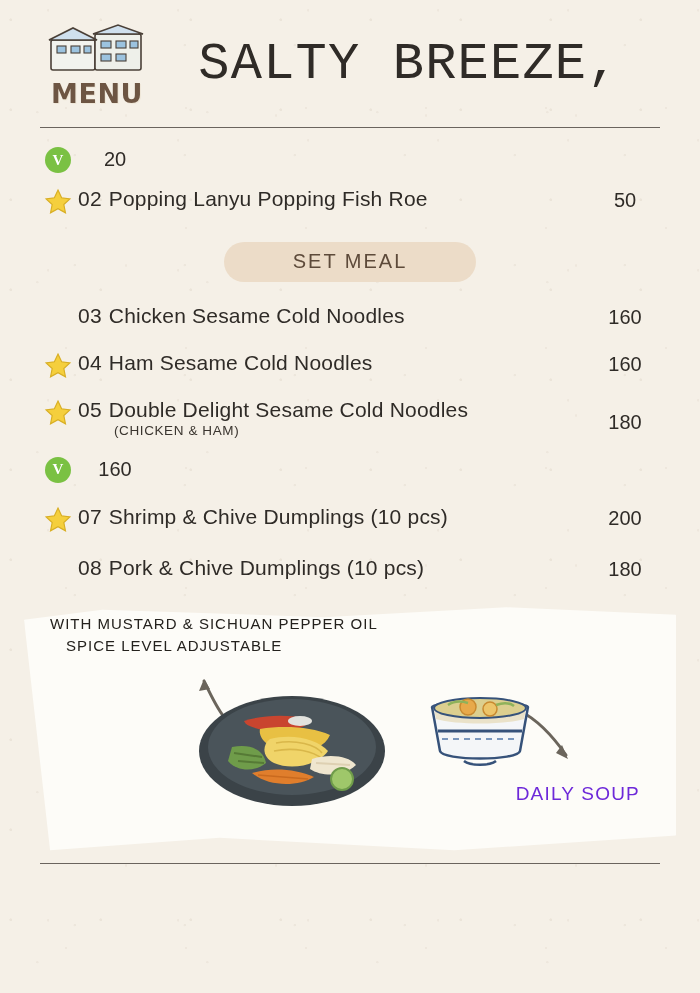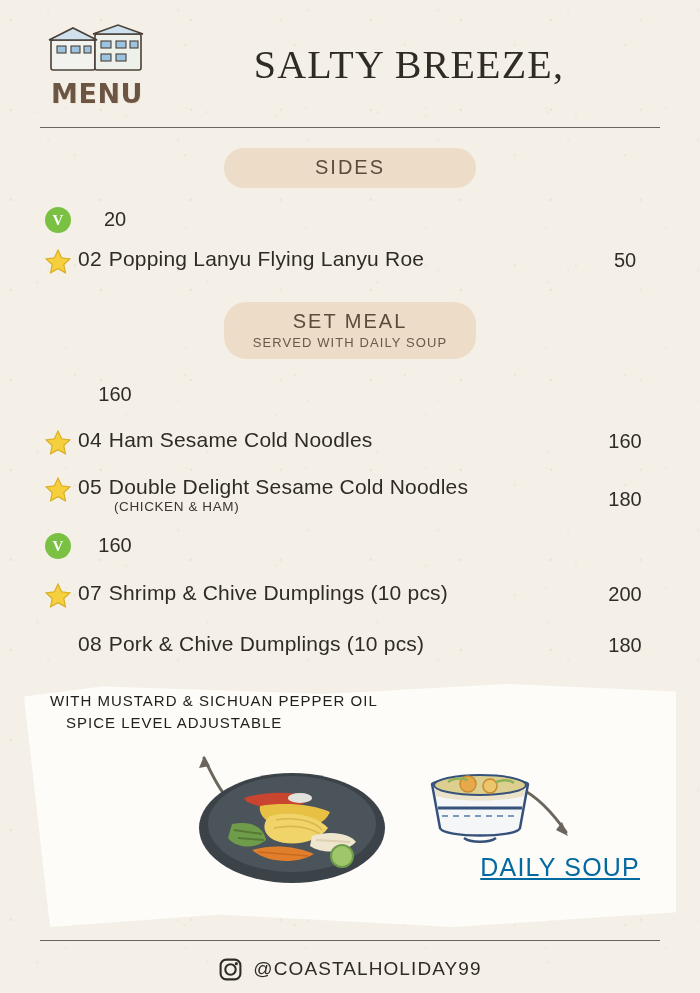--- a/index.html
+++ b/index.html
@@ -48,22 +48,22 @@
     font-family: "DejaVu Sans", sans-serif;
     font-weight: bold;
     font-size: 27px;
     letter-spacing: .5px;
     color: #6d5543;
     margin-top: -10px;
     text-shadow: 1px 1px 0 #efe7d8;
   }
   .title-wrap { flex: 1; text-align: center; padding-right: 6px; }
   .title-line {
-    font-family: Liberation Serif, serif;
-    font-size: 40px;
+    font-family: Liberation Mono, monospace;
+    font-size: 52px;
     letter-spacing: 1.2px;
     color: #2f2b27;
     line-height: 1.16;
     font-weight: 400;
     white-space: nowrap;
   }
   .rule {
     height: 1px; background: #3b3630; opacity: .75;
     margin: 18px 2px 0 2px;
   }
@@ -147,21 +147,21 @@
     box-shadow: 0 2px 10px rgba(0,0,0,.05);
   }
   .band-text {
     position: absolute; left: 26px; top: 8px;
     font-size: 15px; letter-spacing: 1px; color: #24211d;
     line-height: 1.5;
   }
   .band-text .l2 { display: block; padding-left: 16px; }
   .daily-soup-label {
     position: absolute; right: 36px; bottom: 48px;
-    font-size: 25px; letter-spacing: 1.2px; color: #0369a1; text-decoration: underline;
+    font-size: 19px; letter-spacing: 1.2px; color: #6d28d9;
   }
   .arrow-left, .arrow-right { position: absolute; }
   .arrow-left { left: 150px; top: 62px; }
   .arrow-right { right: 90px; top: 98px; }
   .dish { position: absolute; left: 168px; top: 76px; }
   .soup { position: absolute; left: 400px; top: 62px; }
 
   
   .footer-rule {
     height: 1px; background: #3b3630; opacity: .75;
@@ -203,58 +203,59 @@
         </svg>
         <div class="logo-word">MENU</div>
       </div>
       <div class="title-wrap">
         <div class="title-line">SALTY BREEZE,</div>
       </div>
     </div>
 
     <div class="rule"></div>
 
-    <div class="pill">
-      <div class="pill-title">SIDES</div>
-    </div>
 
     <div class="items">
 
       <div class="row">
         <div class="mark">
           <div class="badge-v">V</div>
         </div>
         <div class="price">20</div>
       </div>
 
       <div class="row">
         <div class="mark">
           <svg class="star" viewBox="0 0 24 24">
             <path d="M12 1.8l3.1 6.6 7.1.9-5.2 4.9 1.4 7.1L12 17.8 5.6 21.3 7 14.2 1.8 9.3l7.1-.9z" fill="#f5cf3d" stroke="#d8ae24" stroke-width="1"></path>
           </svg>
         </div>
         <div class="name-col">
           <div class="name">
-            <span class="num">02</span><span>Popping Lanyu Flying Lanyu Roe</span>
+            <span class="num">02</span><span>Popping Lanyu Popping Fish Roe</span>
           </div>
         </div>
         <div class="price">50</div>
       </div>
 
     </div>
 
     <div class="pill">
       <div class="pill-title">SET MEAL</div>
-      <div class="pill-sub">SERVED WITH DAILY SOUP</div>
     </div>
 
     <div class="items">
 
       <div class="row spaced">
         <div class="mark"></div>
+        <div class="name-col">
+          <div class="name">
+            <span class="num">03</span><span>Chicken Sesame Cold Noodles</span>
+          </div>
+        </div>
         <div class="price">160</div>
       </div>
 
       <div class="row spaced">
         <div class="mark">
           <svg class="star" viewBox="0 0 24 24">
             <path d="M12 1.8l3.1 6.6 7.1.9-5.2 4.9 1.4 7.1L12 17.8 5.6 21.3 7 14.2 1.8 9.3l7.1-.9z" fill="#f5cf3d" stroke="#d8ae24" stroke-width="1"></path>
           </svg>
         </div>
         <div class="name-col">
@@ -361,26 +362,15 @@
         <path d="M14 64 h84" stroke="#36527a" stroke-width="3"></path>
         <path d="M18 72 h76" stroke="#7a97bd" stroke-width="2" stroke-dasharray="6 5"></path>
         <path d="M40 94 C46 99, 66 99, 72 94" stroke="#36527a" stroke-width="2.5" fill="none"></path>
       </svg>
 
       <div class="daily-soup-label">DAILY SOUP</div>
     </div>
 
     <div class="footer-rule"></div>
 
-    <div class="footer">
-      <div class="handle-line">
-        <svg class="ig-icon" viewBox="0 0 24 24">
-          <rect x="2.5" y="2.5" width="19" height="19" rx="5.5" fill="none" stroke="#2f2b27" stroke-width="2"></rect>
-          <circle cx="12" cy="12" r="5" fill="none" stroke="#2f2b27" stroke-width="2"></circle>
-          <circle cx="17.6" cy="6.4" r="1.5" fill="#2f2b27"></circle>
-        </svg>
-        <div class="handle">@COASTALHOLIDAY99</div>
-      </div>
-
-    </div>
 
   </div>
 </div>
 
 </body></html>

